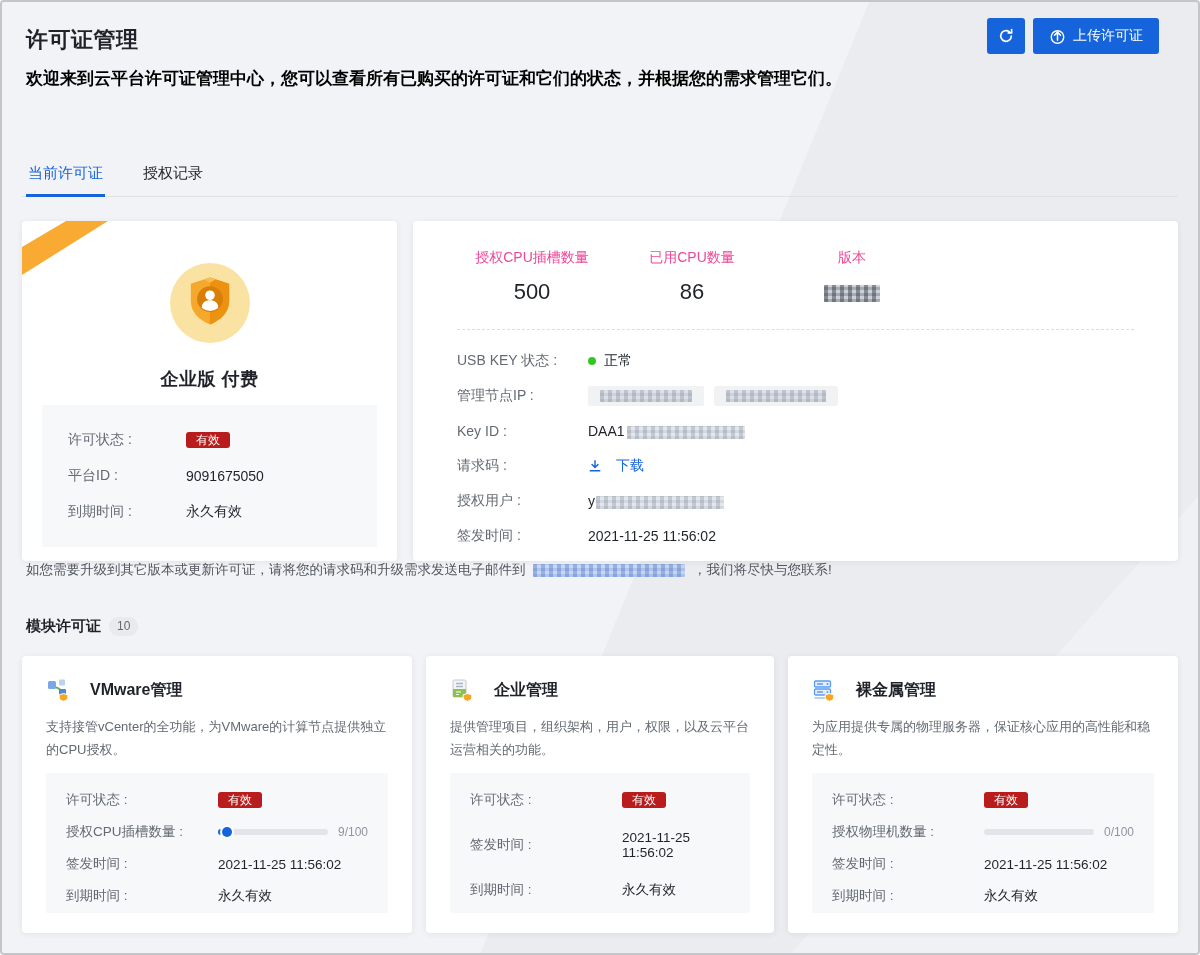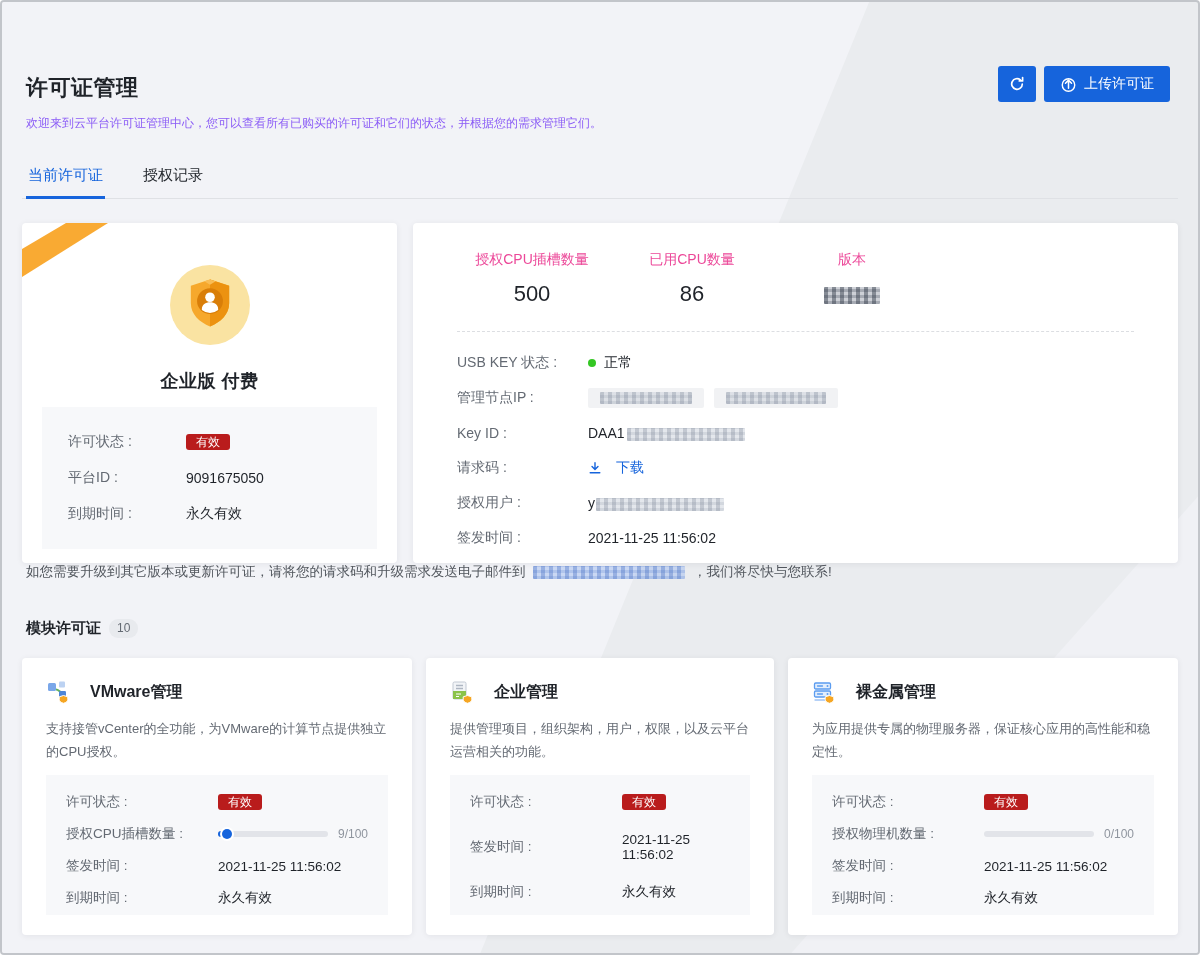--- a/index.html
+++ b/index.html
@@ -7,34 +7,34 @@
   body { font-family:"Liberation Sans","DejaVu Sans",sans-serif; color:#1f2329; }
   .screen{ position:relative; width:1200px; height:955px; background:#eaecef;
     border:2px solid #c2c5ca; border-radius:4px; overflow:hidden; }
   .bg-deco1{ position:absolute; inset:0; background:#f2f3f7;
     clip-path:polygon(0 0, 72.5% 0, 40% 100%, 0 100%); pointer-events:none;}
   .bg-deco2{ position:absolute; inset:0; background:#f0f1f5;
     clip-path:polygon(66% 100%, 100% 52%, 100% 100%); pointer-events:none;}
   .layer{ position:relative; z-index:1; padding:0 20px; }
 
   
-  .header{ padding:23px 4px 0 4px; position:relative;margin-top:48px; }
+  .header{ padding:23px 4px 0 4px; position:relative; }
   .page-title{ font-size:22px; font-weight:700; color:#1f2329; letter-spacing:.5px;}
-  .page-sub{ margin-top:12px; font-size:12px; color:#8b5cf6; }
-  .actions{ position:absolute; top:16px; right:8px; display:flex; gap:8px; }
+  .page-sub{ margin-top:12px; font-size:17px; color:#000000;font-weight:bold; }
+  .actions{ position:absolute; top:16px; right:19px; display:flex; gap:8px; }
   .btn{ background:#1664dc; color:#fff; border:none; border-radius:3px; height:36px;
     display:inline-flex; align-items:center; justify-content:center; cursor:pointer;
     font-size:14px; font-family:inherit; }
   .btn-icon{ width:38px; }
   .btn-upload{ padding:0 16px; gap:7px; }
   .btn svg{ display:block; }
 
   
   .tabs{ margin-top:26px; display:flex; gap:36px; border-bottom:1px solid #dfe1e5; padding:0 4px; }
-  .tab{ font-size:15px; padding:8px 2px 13px 2px; color:#1f2329; cursor:pointer; position:relative; }
+  .tab{ font-size:15px; padding:8px 2px 13px 2px; color:#1f2329; cursor:pointer; position:relative;margin-top:40px; }
   .tab.active{ color:#1664dc; }
   .tab.active::after{ content:""; position:absolute; left:0; right:0; bottom:-1px; height:3px; background:#1664dc; }
 
   
   .card{ background:#fff; border-radius:4px; box-shadow:0 1px 6px rgba(31,35,41,.07); }
   .row1{ display:flex; gap:16px; margin-top:24px; }
 
   
   .lic-card{ width:375px; height:340px; position:relative; overflow:hidden; flex:none; }
   .ribbon{ position:absolute; top:0; left:0; width:130px; height:130px; background:#f9aa33;

